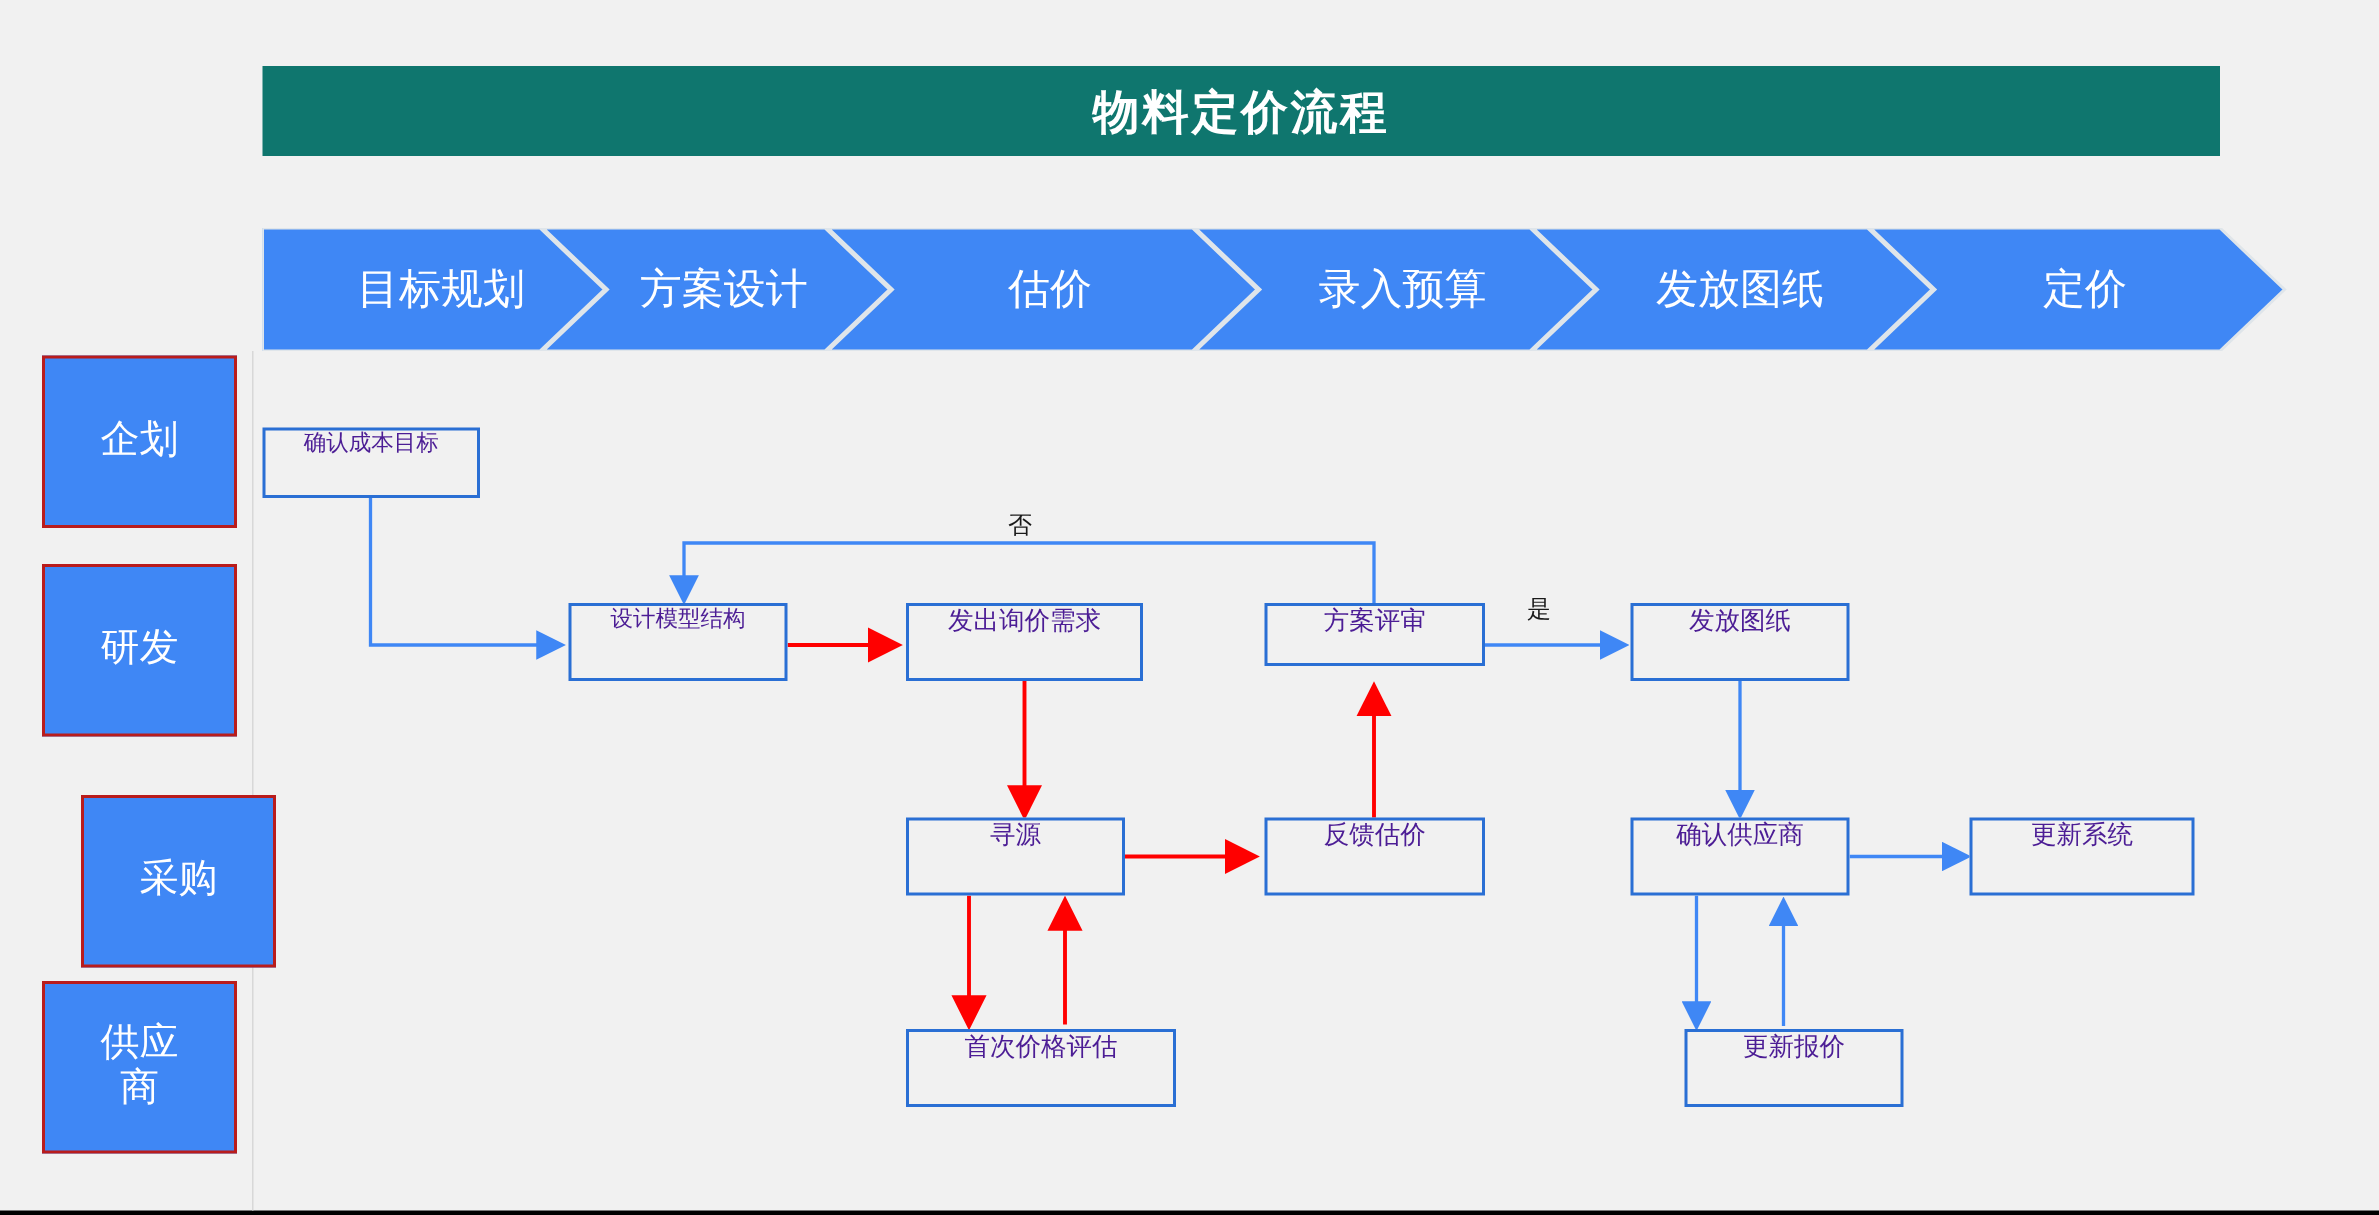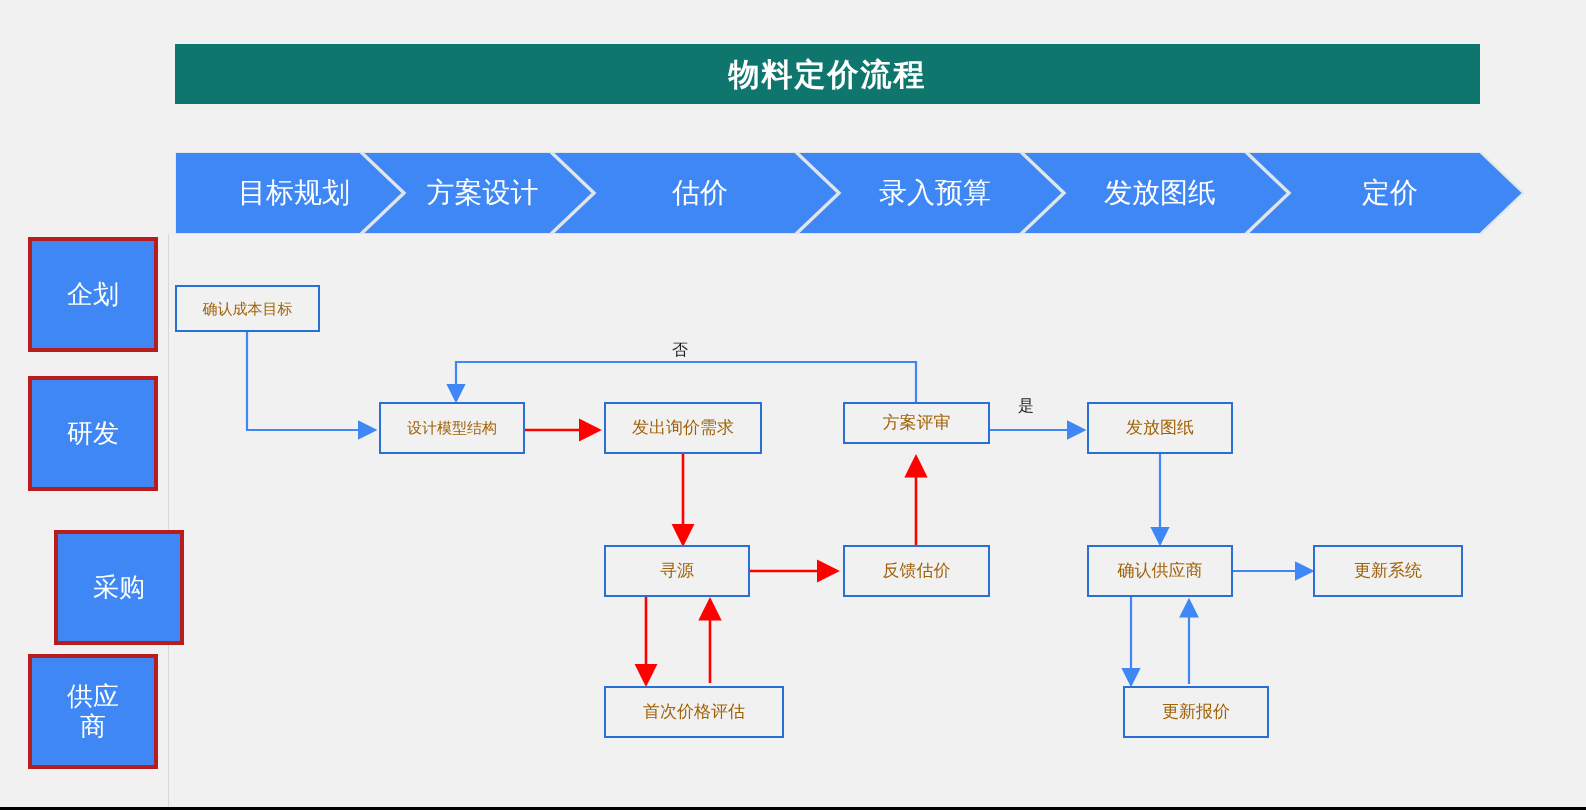--- a/index.html
+++ b/index.html
@@ -38,34 +38,35 @@
 
   
   .canvas-edge{
     position:absolute;left:168px;top:234px;width:1px;height:573px;
     background:#d8d8d8;
   }
 
   
   .lane{
     position:absolute;left:28px;width:130px;
-    background:#3f87f5;border:4px solid #b91c1c;
+    background:#3f87f5;border:2px solid #b91c1c;
     color:#ffffff;font-size:26px;
     display:flex;align-items:center;justify-content:center;
     text-align:center;line-height:1.15;
     box-sizing:border-box;
+    font-family:Liberation Mono, monospace;
   }
 
   
   .node{
     position:absolute;
     background:#f1f1f1;
     border:2px solid #2a6fd4;
-    color:#a16207;
-    display:flex;align-items:center;justify-content:center;
+    color:#4c1d95;
+    display:flex;justify-content:center;
     text-align:center;line-height:1.2;
     font-size:17px;
     box-sizing:border-box;
   }
   .node.small{font-size:15px;}
 
   
   .edge-label{
     position:absolute;font-size:16px;color:#1a1a1a;
     background:transparent;white-space:nowrap;

